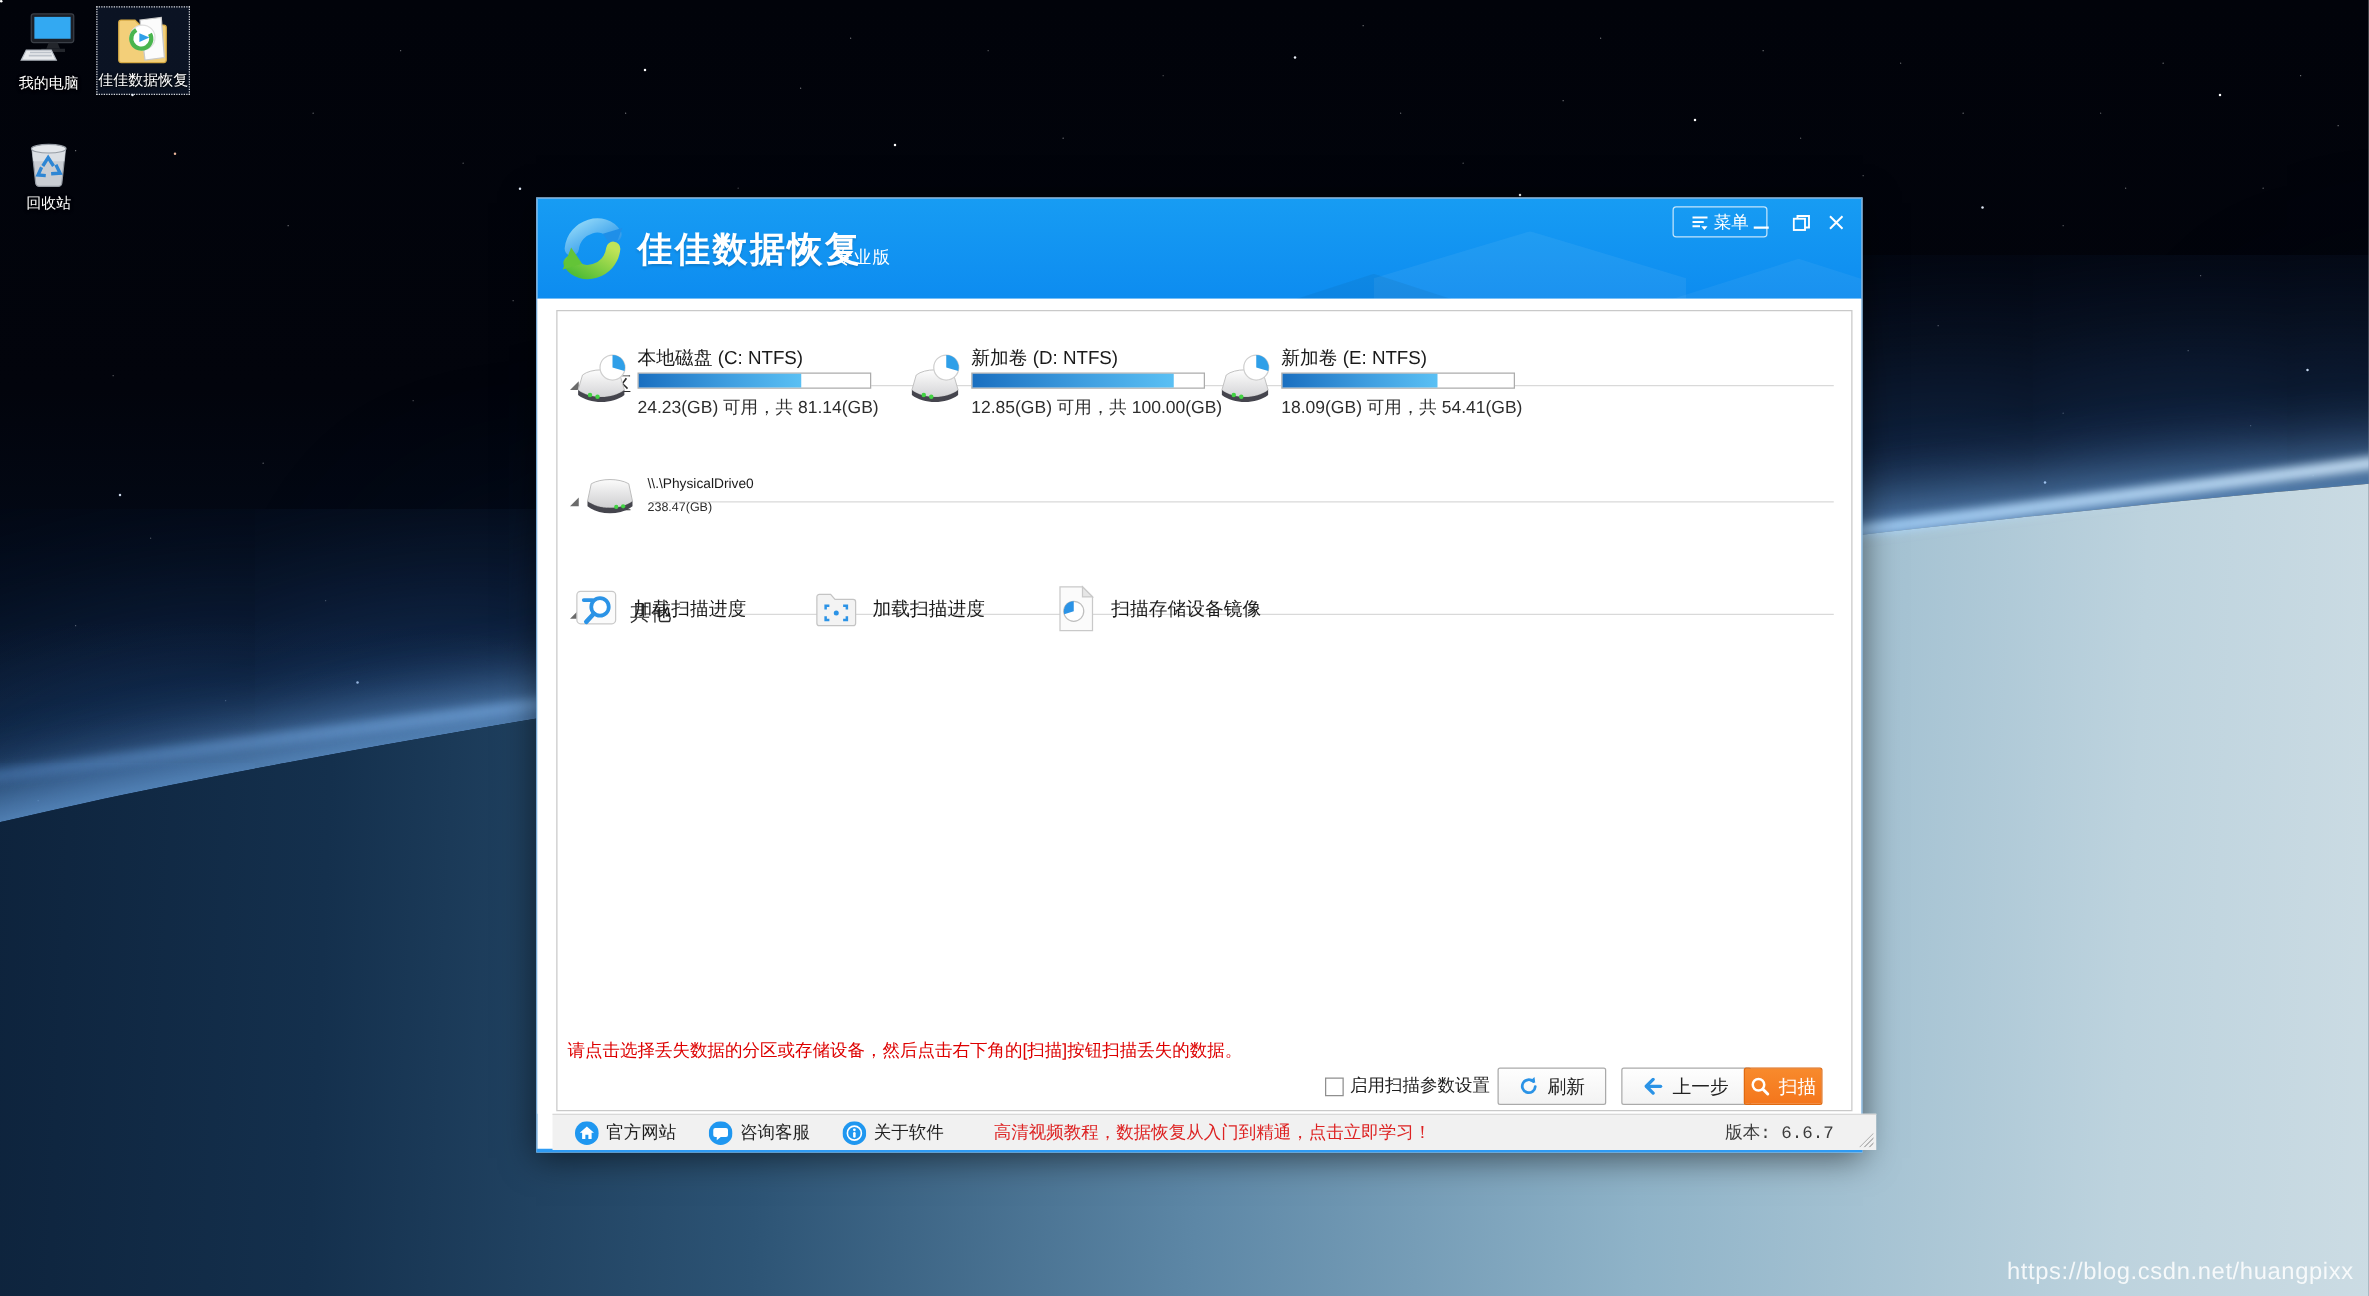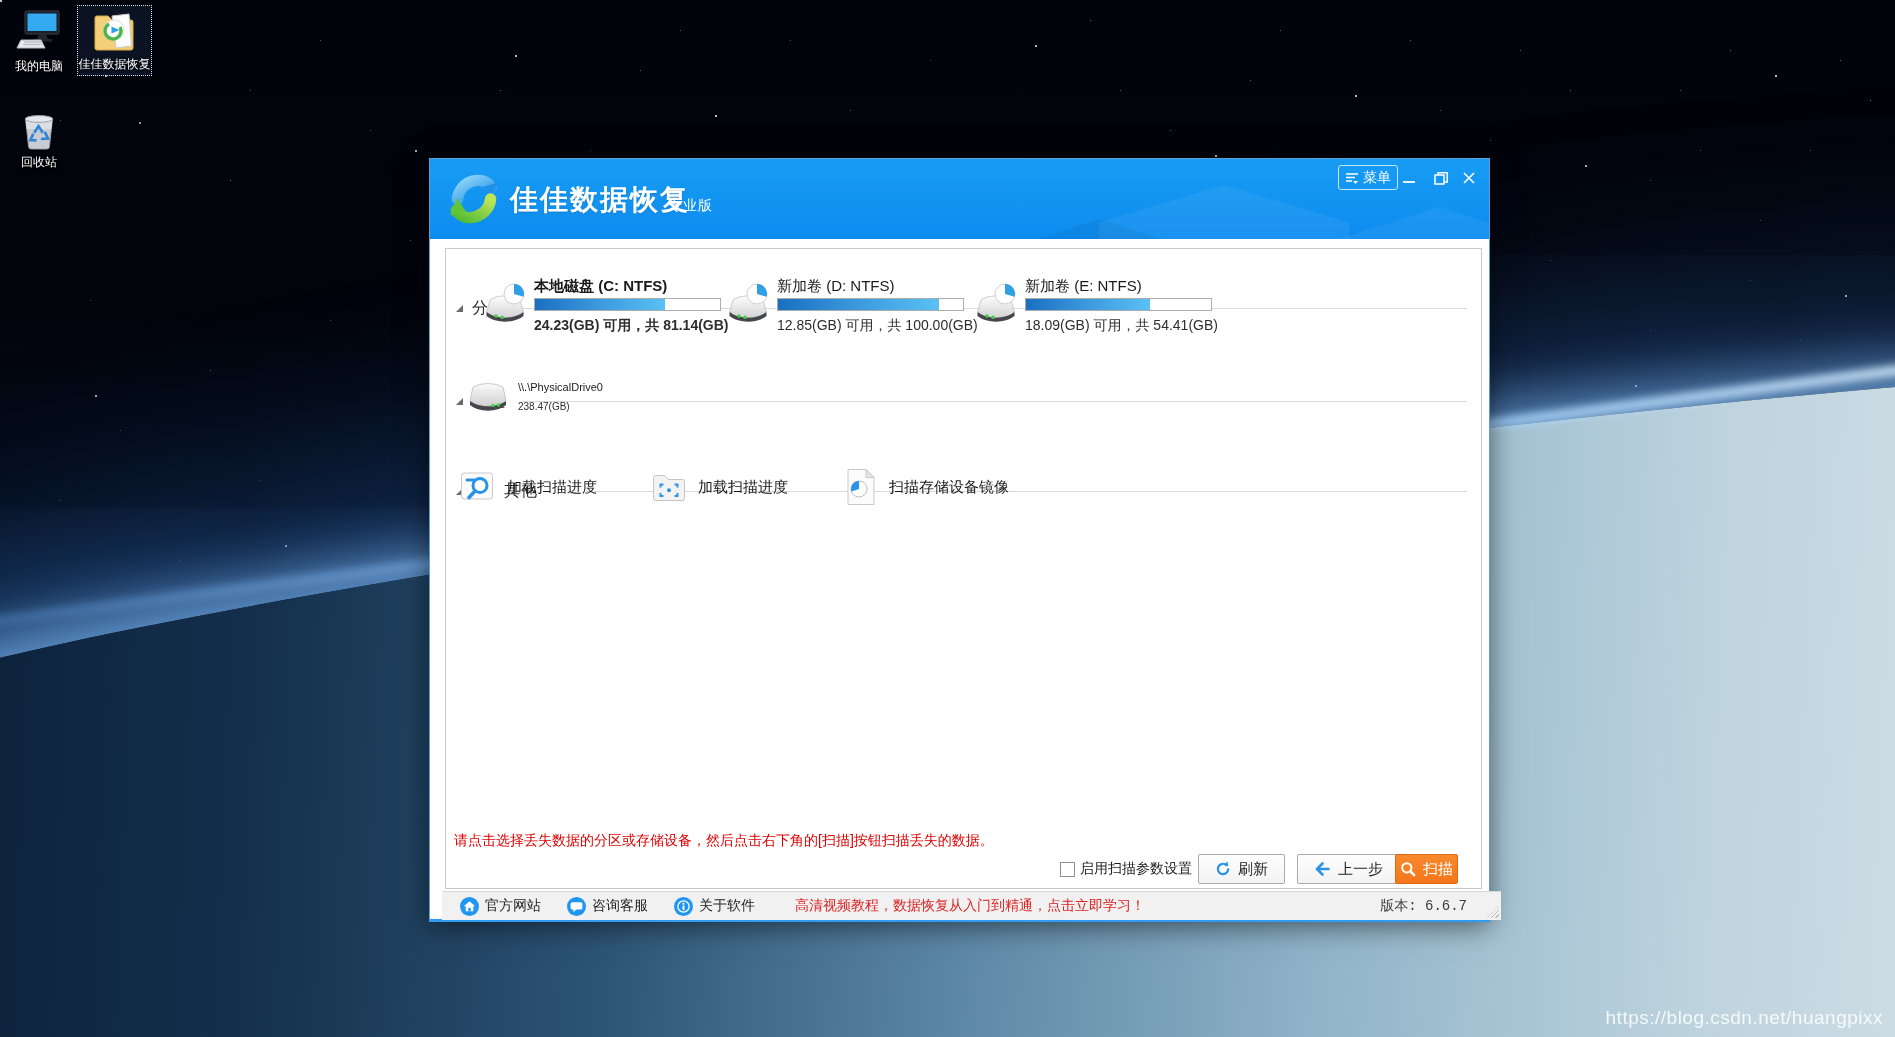--- a/index.html
+++ b/index.html
@@ -62,21 +62,21 @@
   .cube.c1 { right:140px; top:26px; width:250px; height:150px; background:rgba(255,255,255,.06);
     clip-path:polygon(50% 0,100% 25%,100% 75%,50% 100%,0 75%,0 25%); }
   .cube.c2 { right:290px; top:60px; width:200px; height:130px; background:rgba(0,0,0,.05);
     clip-path:polygon(50% 0,100% 25%,100% 75%,50% 100%,0 75%,0 25%); }
   .cube.c3 { right:-60px; top:48px; width:220px; height:140px; background:rgba(255,255,255,.05);
     clip-path:polygon(50% 0,100% 25%,100% 75%,50% 100%,0 75%,0 25%); }
   .logo { position:absolute; left:18px; top:11px; width:52px; height:58px; }
   .apptitle { position:absolute; left:80px; top:22px; font-size:28px; font-weight:bold; color:#fff; letter-spacing:2px;
     text-shadow:0 1px 2px rgba(0,0,0,.15); }
   .edition { position:absolute; left:238px; top:38px; font-size:14px; color:#fff; letter-spacing:1px; }
-  .menu-btn { position:absolute; left:908px; top:6px; width:60px; height:25px; border:1px solid rgba(255,255,255,.75);
+  .menu-btn { position:absolute; left:908px; top:6px; width:76px; height:25px; border:1px solid rgba(255,255,255,.75);
     border-radius:3px; display:flex; align-items:center; justify-content:center; gap:4px; color:#fff; font-size:14px; cursor:default; }
   .winctl { position:absolute; top:8px; width:26px; height:22px; display:flex; align-items:center; justify-content:center; }
   .ctl-min { left:966px; } .ctl-max { left:998px; } .ctl-close { left:1026px; }
 
   
   .content { position:absolute; left:0; top:80px; width:1059px; height:652px; background:#fff; }
   .panel { position:absolute; left:15px; top:9px; width:1037px; height:641px; border:1px solid #c9c9c9; background:#fff; }
   .sec-head { position:absolute; left:0; width:100%; display:flex; align-items:center; height:18px;margin-top:47px; }
   .sec-head .tri { margin-left:10px; width:0; height:0; border-left:7px solid transparent; border-bottom:7px solid #6b6b6b; }
   .sec-head .sec-lbl { margin-left:9px; font-size:16px; color:#2b2b2b; letter-spacing:1px; }
@@ -216,21 +216,21 @@
 
   <div class="content">
     <div class="panel">
 
       <div class="sec-head" style="top:3px;">
         <div class="tri"></div>
         <div class="sec-lbl">分区</div>
         <div class="rule"></div>
       </div>
 
-      <div class="drive" style="left:35px; top:28px;font-weight:bold;">
+      <div class="drive" style="left:11px; top:28px;">
         <svg class="d-ico" viewBox="0 0 48 44">
           <defs>
               <linearGradient id="dg1" x1="0" y1="0" x2="0" y2="1">
             <stop offset="0" stop-color="#fdfdfd"></stop>
                 <stop offset="1" stop-color="#d4d4d6"></stop>
               </linearGradient>
             </defs>
           <path d="M9 17 C16 11.5 32 11.5 39 17 L42.5 29 C33 36.5 15 36.5 5.5 29 Z" fill="url(#dg1)" stroke="#c2c2c2" stroke-width=".8"></path>
           <path d="M5.5 29 C15 36.5 33 36.5 42.5 29 L42.5 33 C33 40.5 15 40.5 5.5 33 Z" fill="#45454d"></path>
           <circle cx="15" cy="33" r="1.8" fill="#43d343"></circle>

